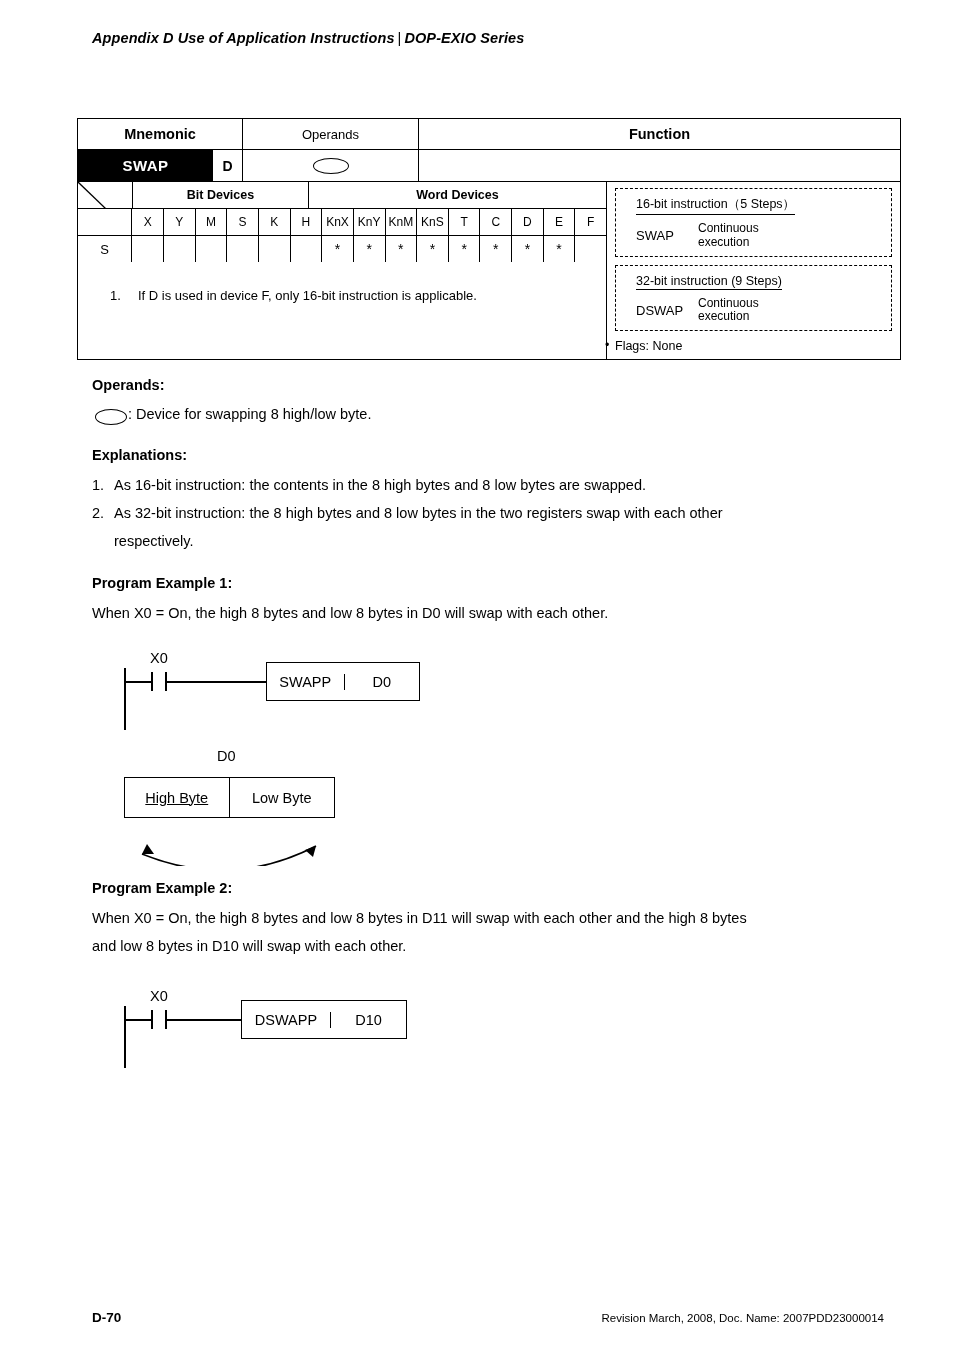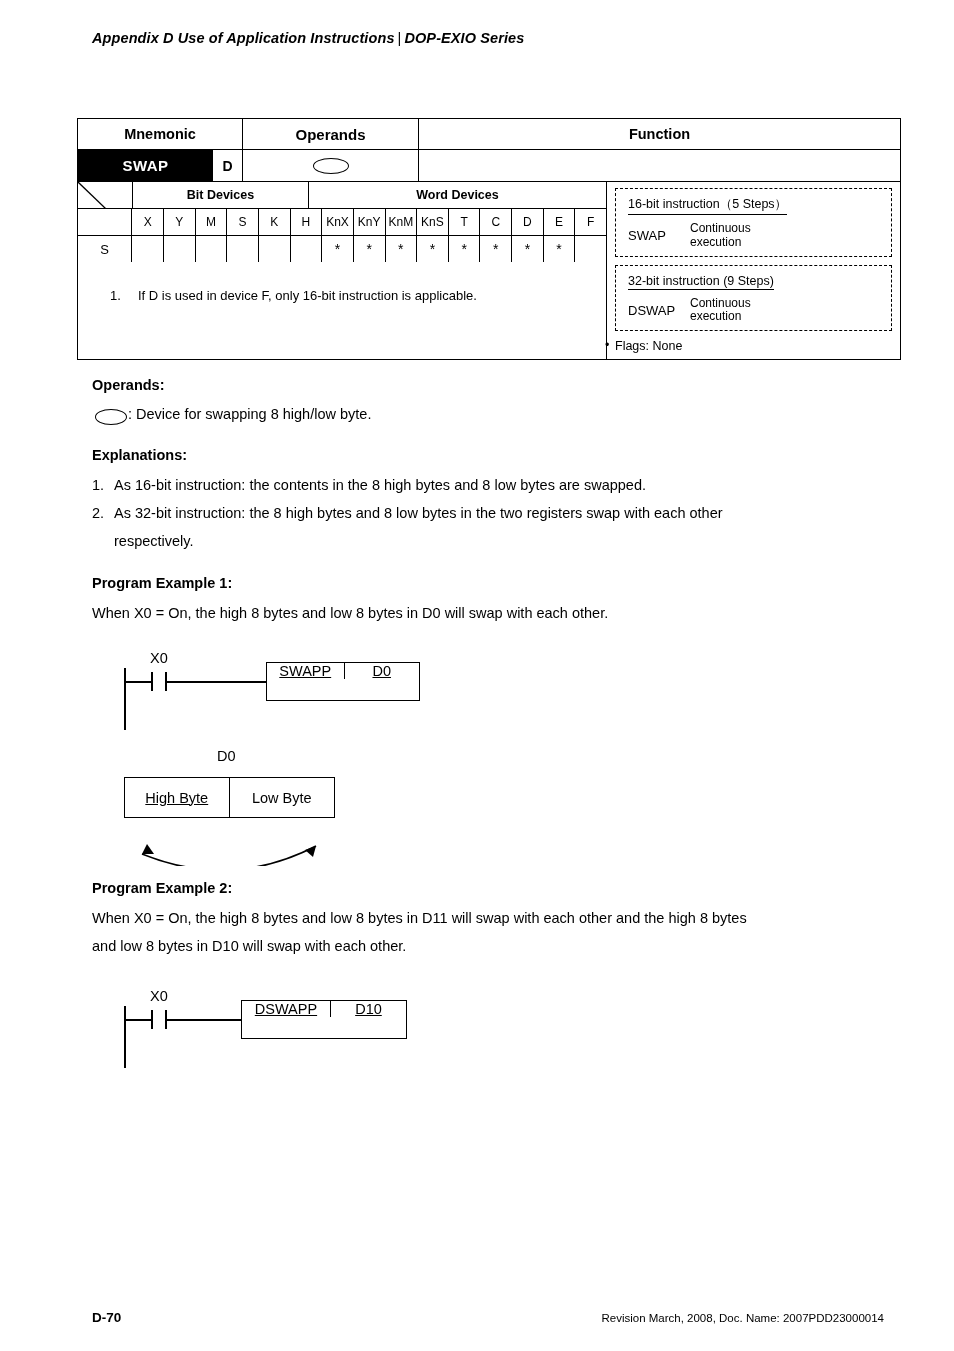--- a/index.html
+++ b/index.html
@@ -23,21 +23,21 @@
 
   
   .inst-table {
     position:absolute; left:77px; top:118px;
     width:824px;
     border:1.5px solid #000;
     box-sizing:border-box;
   }
   .row-head { display:flex; height:30px; border-bottom:1.5px solid #000; }
   .row-head .c1 { width:164px; border-right:1.5px solid #000; display:flex; align-items:center; justify-content:center; font-weight:bold; font-size:14.5px;}
-  .row-head .c2 { width:175px; border-right:1.5px solid #000; display:flex; align-items:center; justify-content:center; font-weight:bold; font-size:15px;}
+  .row-head .c2 { width:175px; border-right:1.5px solid #000; display:flex; align-items:center; justify-content:center; font-weight:normal; font-size:13px;}
   .row-head .c3 { flex:1; display:flex; align-items:center; justify-content:center; font-weight:bold; font-size:14.5px;}
 
   .row-mn { display:flex; height:31px; border-bottom:1.5px solid #000; }
   .row-mn .m1 { width:135px; background:#000; color:#fff; display:flex; align-items:center; justify-content:center; font-weight:bold; font-size:15px; letter-spacing:0.5px;}
   .row-mn .m2 { width:29px; border-right:1.5px solid #000; display:flex; align-items:center; justify-content:center; font-weight:bold; font-size:14px; }
   .row-mn .m3 { width:175px; border-right:1.5px solid #000; display:flex; align-items:center; justify-content:center;}
   .row-mn .m4 { flex:1; display:flex; align-items:center; padding-left:6px; font-size:14.5px;}
 
   .ellipse {
     width:34px; height:14px; border:1.3px solid #000; border-radius:50%;
@@ -67,21 +67,21 @@
 
   .note-block { padding:14px 0 10px 0; }
   .note-bullet { font-size:13px; margin-left:22px; position:relative; }
   .note-bullet:before { content:"\2022"; position:absolute; left:-12px; top:-1px; font-size:14px;}
   .note-item { font-size:13px; margin-left:60px; margin-top:12px; position:relative; }
   .note-item .num { position:absolute; left:-28px; }
 
   
   .dash-box {
     border:1px dashed #000; box-sizing:border-box;
-    padding:5px 8px 6px 12px; margin-bottom:8px;
+    padding:5px 8px 6px 20px; margin-bottom:8px;
     position:relative;
   }
   .dash-title { font-size:12.5px; border-bottom:1px solid #000; display:inline-block; padding-bottom:1px;}
   .dash-line { display:flex; align-items:center; margin-top:7px;}
   .dash-line .nm { font-size:13px; width:62px; }
   .dash-line .ex { font-size:12px; line-height:1.15; }
   .flags { font-size:12.5px; position:relative; margin-left:0;}
   .flags:before{ content:"\2022"; position:absolute; left:-10px; top:-1px;}
 
   
@@ -94,21 +94,21 @@
     position:absolute; width:30px; height:14px; border:1.3px solid #000; border-radius:50%;
   }
 
   
   .ladder1 { position:absolute; left:124px; top:650px; width:320px; height:70px; }
   .lad-label { position:absolute; font-size:14.5px;}
   .vline { position:absolute; background:#000; width:1.6px;}
   .hline { position:absolute; background:#000; height:1.6px;}
   .box-inst {
     position:absolute; border:1.5px solid #000; box-sizing:border-box;
-    display:flex; align-items:flex-start;text-decoration:underline;
+    display:flex; align-items:center;
   }
   .box-inst .cellA { display:flex; align-items:center; justify-content:center; border-right:1.5px solid #000; font-size:14.5px;}
   .box-inst .cellB { display:flex; align-items:center; justify-content:center; font-size:14.5px;}
 
   .byte-box { position:absolute; border:1.5px solid #000; box-sizing:border-box; display:flex; }
   .byte-box .half { display:flex; align-items:center; justify-content:center; font-size:14.5px;}
   .byte-box .half.first { border-right:1.5px solid #000;text-decoration:underline;}
 
   
   .foot-left { position:absolute; left:92px; top:1310px; font-weight:bold; font-size:13.5px;}

